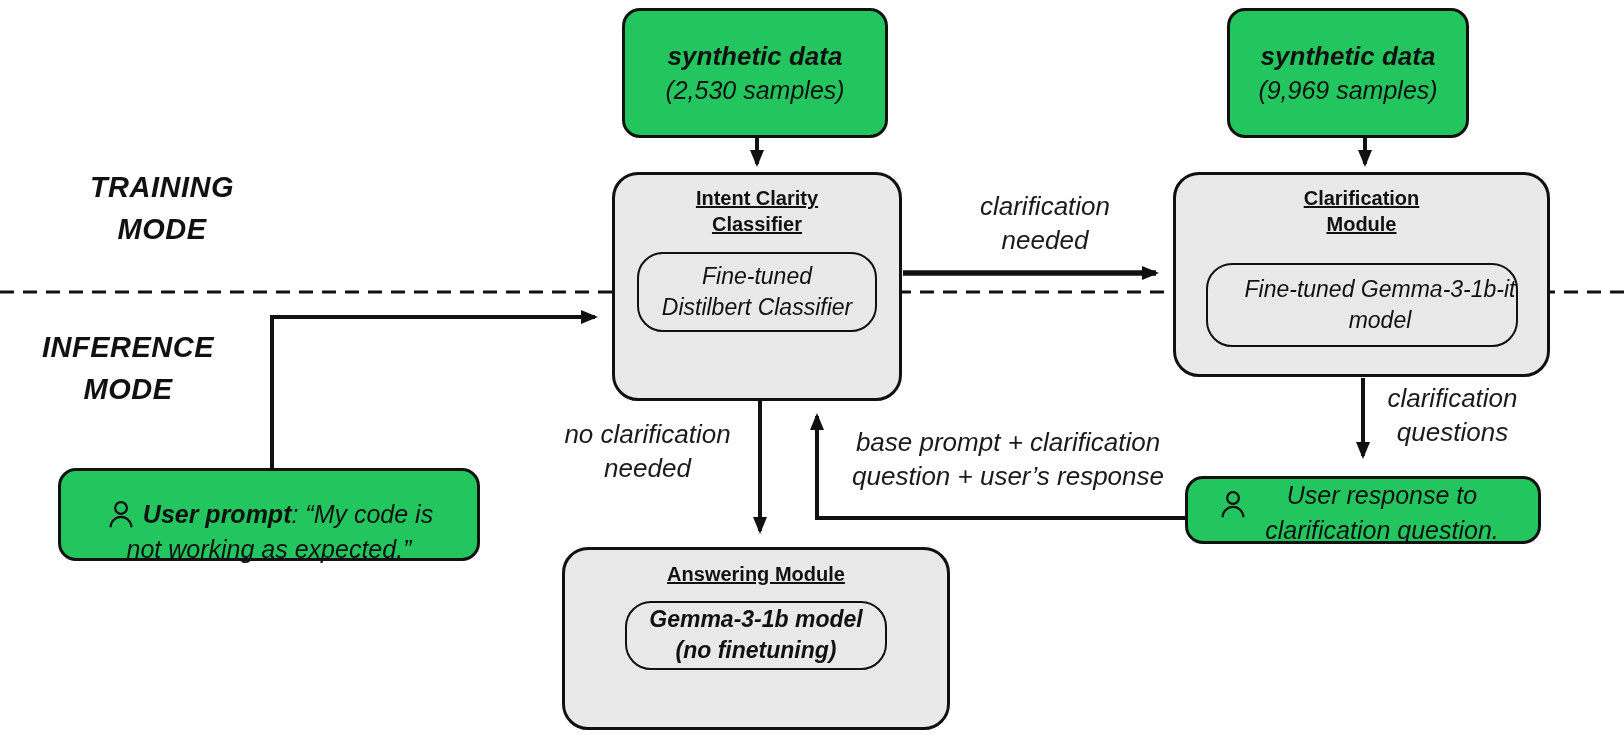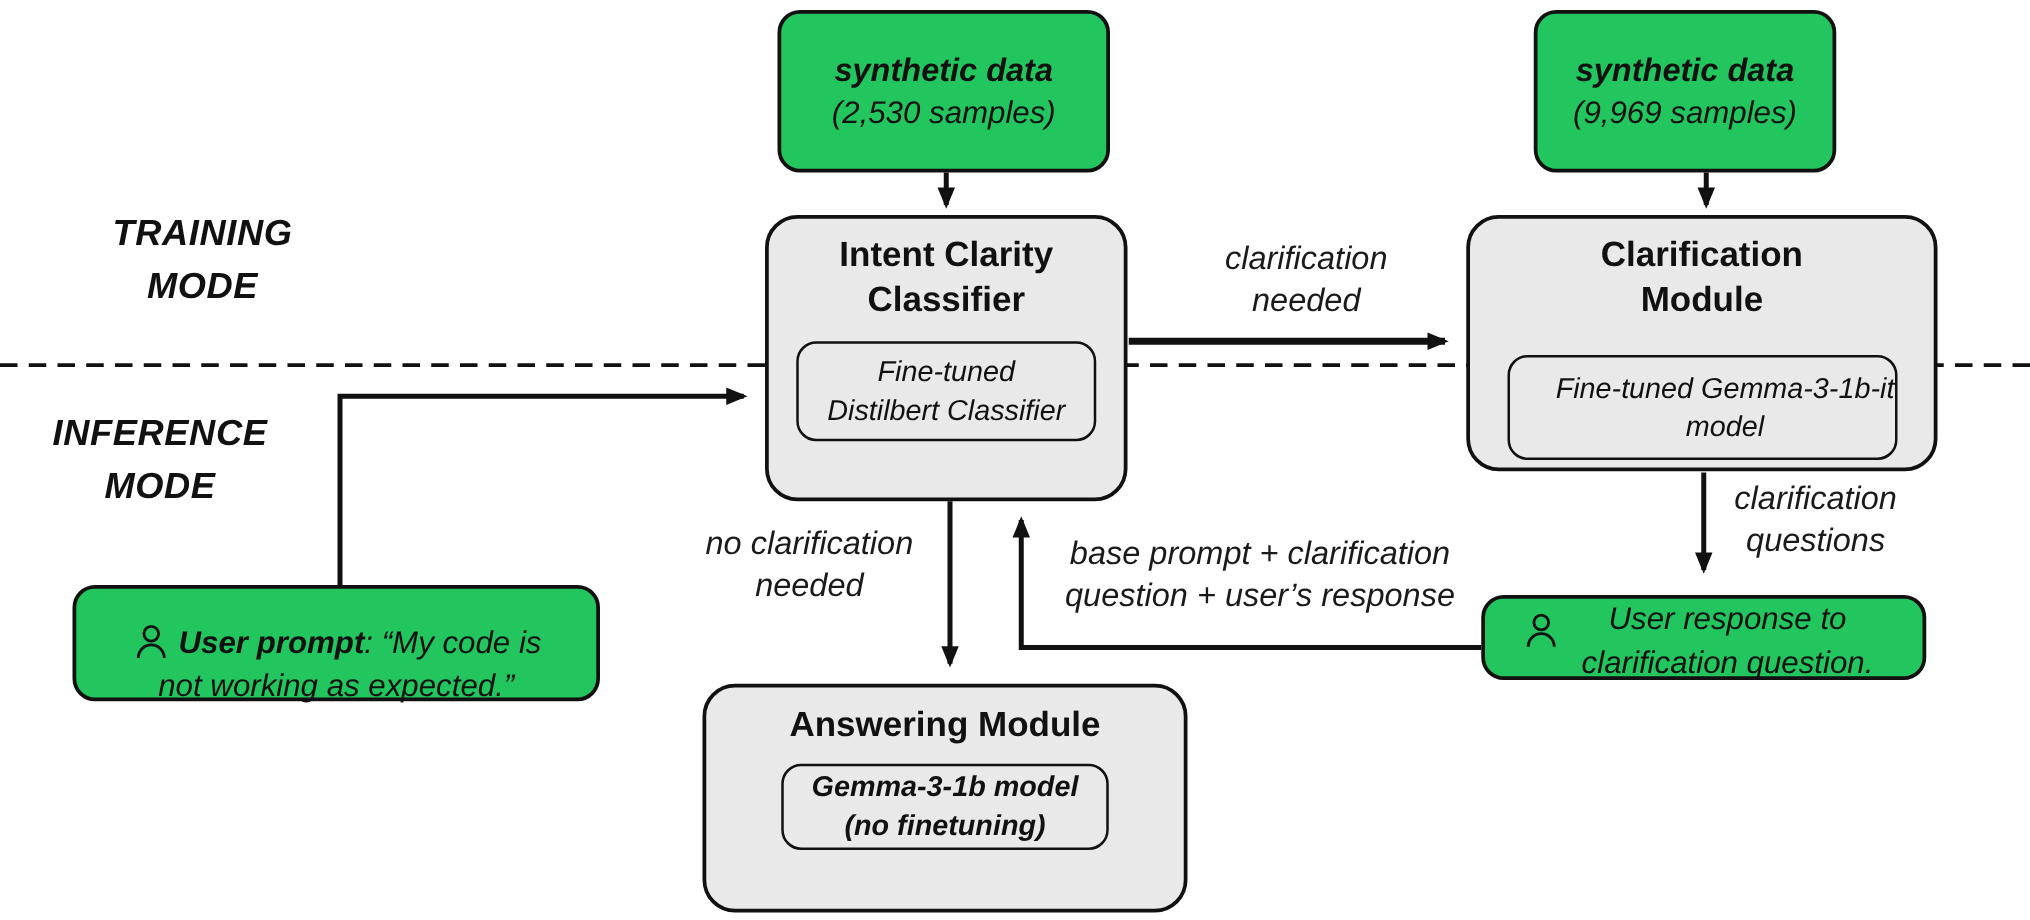--- a/index.html
+++ b/index.html
@@ -23,30 +23,31 @@
   }
   .gray-box{
     background:#e9e9e9;
     border:3px solid #111111;
     border-radius:26px;
     text-align:center;
   }
   .inner-box{
     box-sizing:border-box;
     border:2.5px solid #111111;
-    border-radius:16px;
+    border-radius:26px;
     margin:0 auto;
     display:flex;flex-direction:column;justify-content:center;align-items:center;
     text-align:center;
   }
   .syn-title{font-size:26px;font-weight:bold;font-style:italic;line-height:1.3;}
   .syn-sub{font-size:25px;font-style:italic;line-height:1.3;}
   .module-title{
-    font-size:28px;font-weight:bold;line-height:1.28;
+    font-size:20px;font-weight:bold;line-height:1.28;
     white-space:pre-line;
+    text-decoration:underline;
   }
   .inner-text{font-size:23px;font-style:italic;line-height:1.35;white-space:pre-line;}
   .inner-text.bold{font-weight:bold;}
   .mode-label{
     position:absolute;text-align:center;
     font-size:29px;font-weight:bold;font-style:italic;line-height:1.45;
     white-space:pre-line;letter-spacing:0.5px;
   }
   .edge-label{
     position:absolute;text-align:center;

